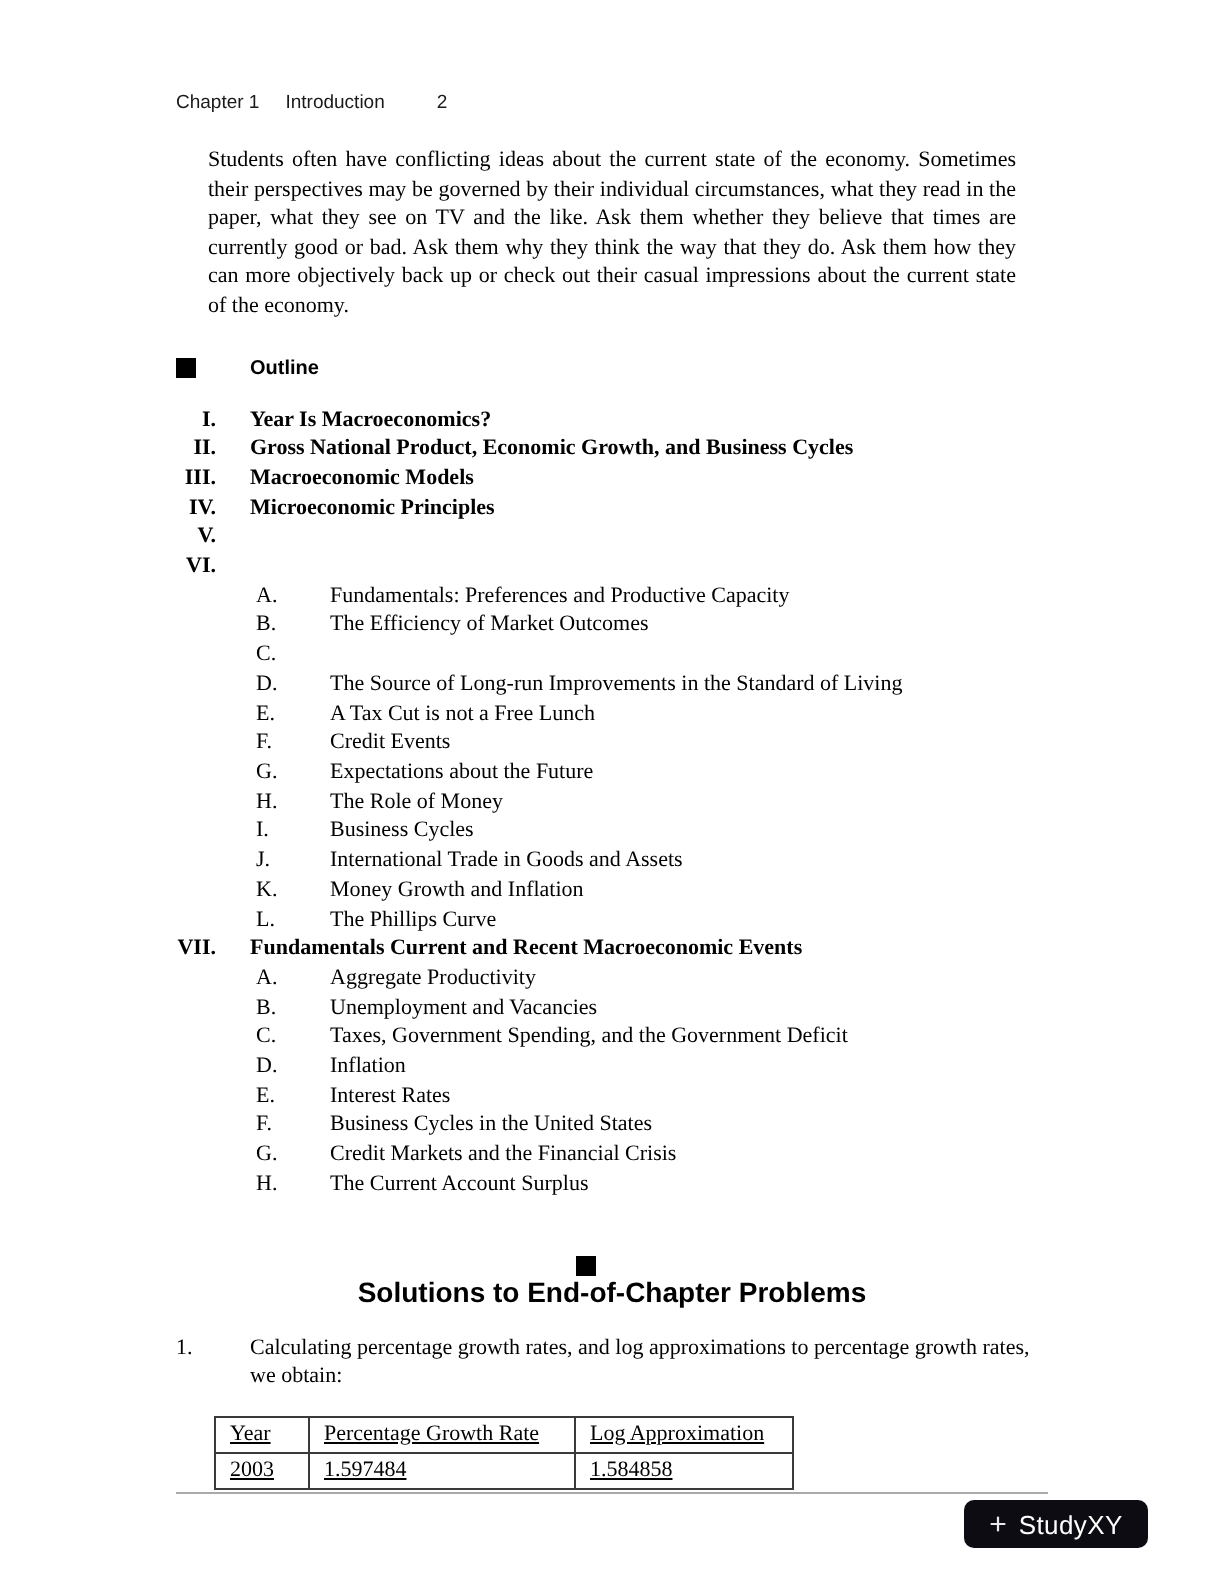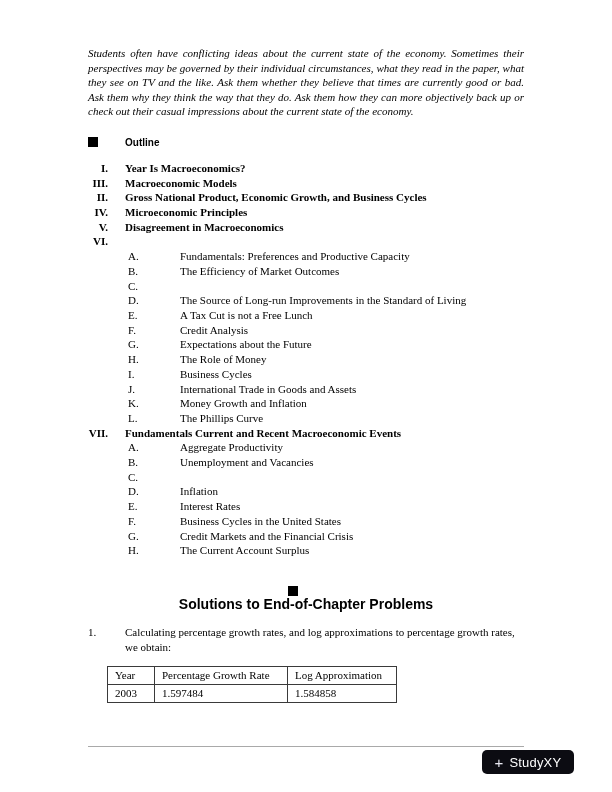--- a/index.html
+++ b/index.html
@@ -19,23 +19,22 @@
     font-family:"Liberation Sans", sans-serif;
     font-size:9.5px;color:#1a1a1a;
     display:flex;align-items:baseline;
     margin-bottom:16px;
   }
   .doc-header .chap{margin-right:13px;}
   .doc-header .pg{margin-left:26px;}
 
   
   .intro{
-    margin:0;text-align:justify;
+    margin:16px;text-align:justify;
     line-height:14.6px;
-    font-style:italic;
   }
 
   
   .section-heading{
     display:flex;align-items:center;
     font-family:"Liberation Sans", sans-serif;
     font-weight:bold;font-size:10px;
     margin:18px 0 13px 0;
   }
   .section-heading .bullet{
@@ -45,32 +44,33 @@
   .section-heading.solutions{margin-top:28px;font-size:14px;flex-direction:column;}
 
   
   .outline-list{margin:0;padding:0;}
   .o-row{display:flex;line-height:14.7px;}
   .o-row.main{font-weight:bold;}
   .o-row.main .o-num{flex:0 0 20px;text-align:right;}
   .o-row.main .o-label{margin-left:17px;}
   .o-row.sub{padding-left:40px;font-weight:normal;}
   .o-row.sub .o-num{flex:0 0 13px;text-align:left;}
-  .o-row.sub .o-label{margin-left:39px;}
+  .o-row.sub .o-label{margin-left:24px;}
 
   
   .problem{display:flex;margin-top:8px;line-height:14.6px;}
   .p-num{flex:0 0 37px;}
   .p-text{flex:1;}
 
   
   table.growth{
     border-collapse:collapse;
     margin:12px 0 12px 19px;
     font-size:11px;
+    text-decoration:underline;
   }
   table.growth th, table.growth td{
     border:1px solid #3a3a3a;
     font-weight:normal;text-align:left;
     padding:2px 7px 3px 7px;
     white-space:nowrap;
   }
   table.growth th:nth-child(1), table.growth td:nth-child(1){width:32px;}
   table.growth th:nth-child(2), table.growth td:nth-child(2){width:118px;}
   table.growth th:nth-child(3), table.growth td:nth-child(3){width:94px;}
@@ -94,48 +94,52 @@
     margin-right:6px;color:#e9e9f2;
   }
   .logo .brand{letter-spacing:0.2px;}
 </style>
 </head>
 <body>
 
 <div class="page">
   <div class="content">
 
+    <div class="doc-header">
+      <span class="chap">Chapter 1</span>
+      <span class="title">Introduction</span>
+      <span class="pg">2</span>
+    </div>
 
     <p class="intro">Students often have conflicting ideas about the current state of the economy. Sometimes their perspectives may be governed by their individual circumstances, what they read in the paper, what they see on TV and the like. Ask them whether they believe that times are currently good or bad. Ask them why they think the way that they do. Ask them how they can more objectively back up or check out their casual impressions about the current state of the economy.</p>
 
     <div class="section-heading">
       <span class="bullet"></span>
       <span>Outline</span>
     </div>
 
     <div class="outline-list">
         <div class="o-row main">
     <span class="o-num">I.</span>
     <span class="o-label">Year Is Macroeconomics?</span>
   </div>
         <div class="o-row main">
+    <span class="o-num">II.</span>
+    <span class="o-label">Gross National Product, Economic Growth, and Business Cycles</span>
+  </div>
+        <div class="o-row main">
     <span class="o-num">III.</span>
     <span class="o-label">Macroeconomic Models</span>
   </div>
         <div class="o-row main">
-    <span class="o-num">II.</span>
-    <span class="o-label">Gross National Product, Economic Growth, and Business Cycles</span>
-  </div>
-        <div class="o-row main">
     <span class="o-num">IV.</span>
     <span class="o-label">Microeconomic Principles</span>
   </div>
         <div class="o-row main">
     <span class="o-num">V.</span>
-    <span class="o-label">Disagreement in Macroeconomics</span>
   </div>
         <div class="o-row main">
     <span class="o-num">VI.</span>
   </div>
         <div class="o-row sub">
     <span class="o-num">A.</span>
     <span class="o-label">Fundamentals: Preferences and Productive Capacity</span>
   </div>
         <div class="o-row sub">
     <span class="o-num">B.</span>
@@ -147,21 +151,21 @@
         <div class="o-row sub">
     <span class="o-num">D.</span>
     <span class="o-label">The Source of Long-run Improvements in the Standard of Living</span>
   </div>
         <div class="o-row sub">
     <span class="o-num">E.</span>
     <span class="o-label">A Tax Cut is not a Free Lunch</span>
   </div>
         <div class="o-row sub">
     <span class="o-num">F.</span>
-    <span class="o-label">Credit Analysis</span>
+    <span class="o-label">Credit Events</span>
   </div>
         <div class="o-row sub">
     <span class="o-num">G.</span>
     <span class="o-label">Expectations about the Future</span>
   </div>
         <div class="o-row sub">
     <span class="o-num">H.</span>
     <span class="o-label">The Role of Money</span>
   </div>
         <div class="o-row sub">
@@ -187,20 +191,21 @@
         <div class="o-row sub">
     <span class="o-num">A.</span>
     <span class="o-label">Aggregate Productivity</span>
   </div>
         <div class="o-row sub">
     <span class="o-num">B.</span>
     <span class="o-label">Unemployment and Vacancies</span>
   </div>
         <div class="o-row sub">
     <span class="o-num">C.</span>
+    <span class="o-label">Taxes, Government Spending, and the Government Deficit</span>
   </div>
         <div class="o-row sub">
     <span class="o-num">D.</span>
     <span class="o-label">Inflation</span>
   </div>
         <div class="o-row sub">
     <span class="o-num">E.</span>
     <span class="o-label">Interest Rates</span>
   </div>
         <div class="o-row sub">

